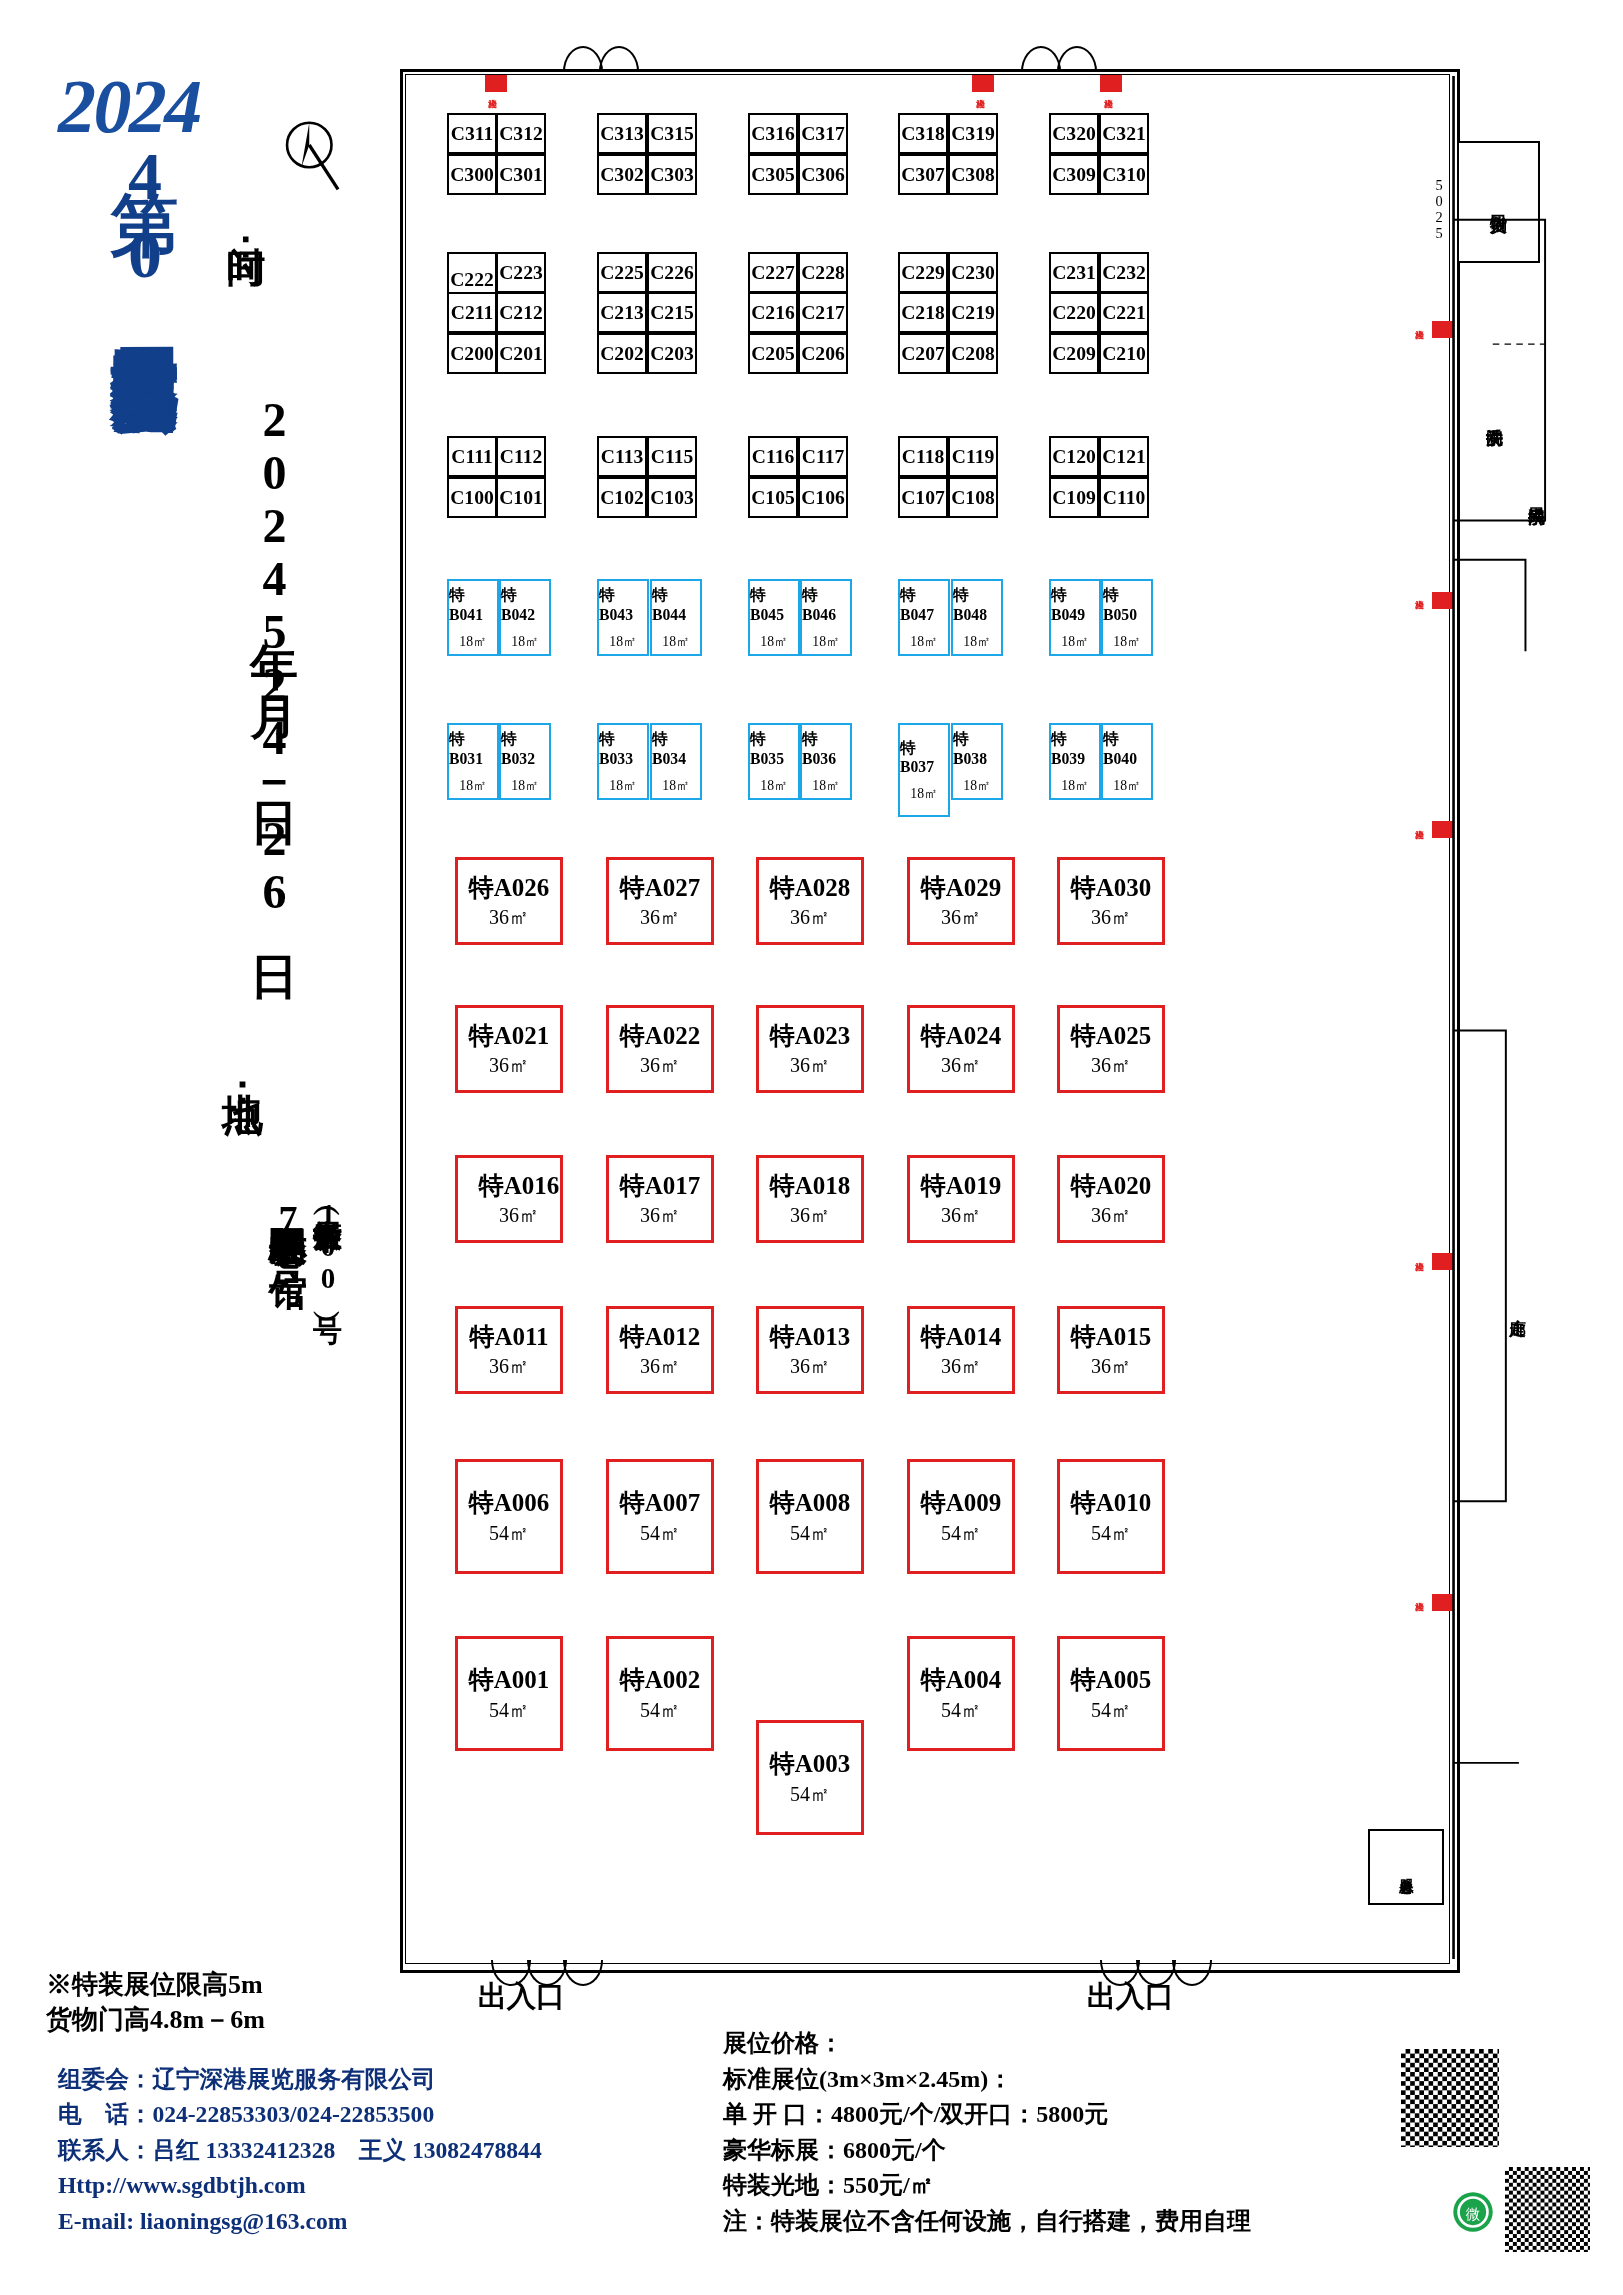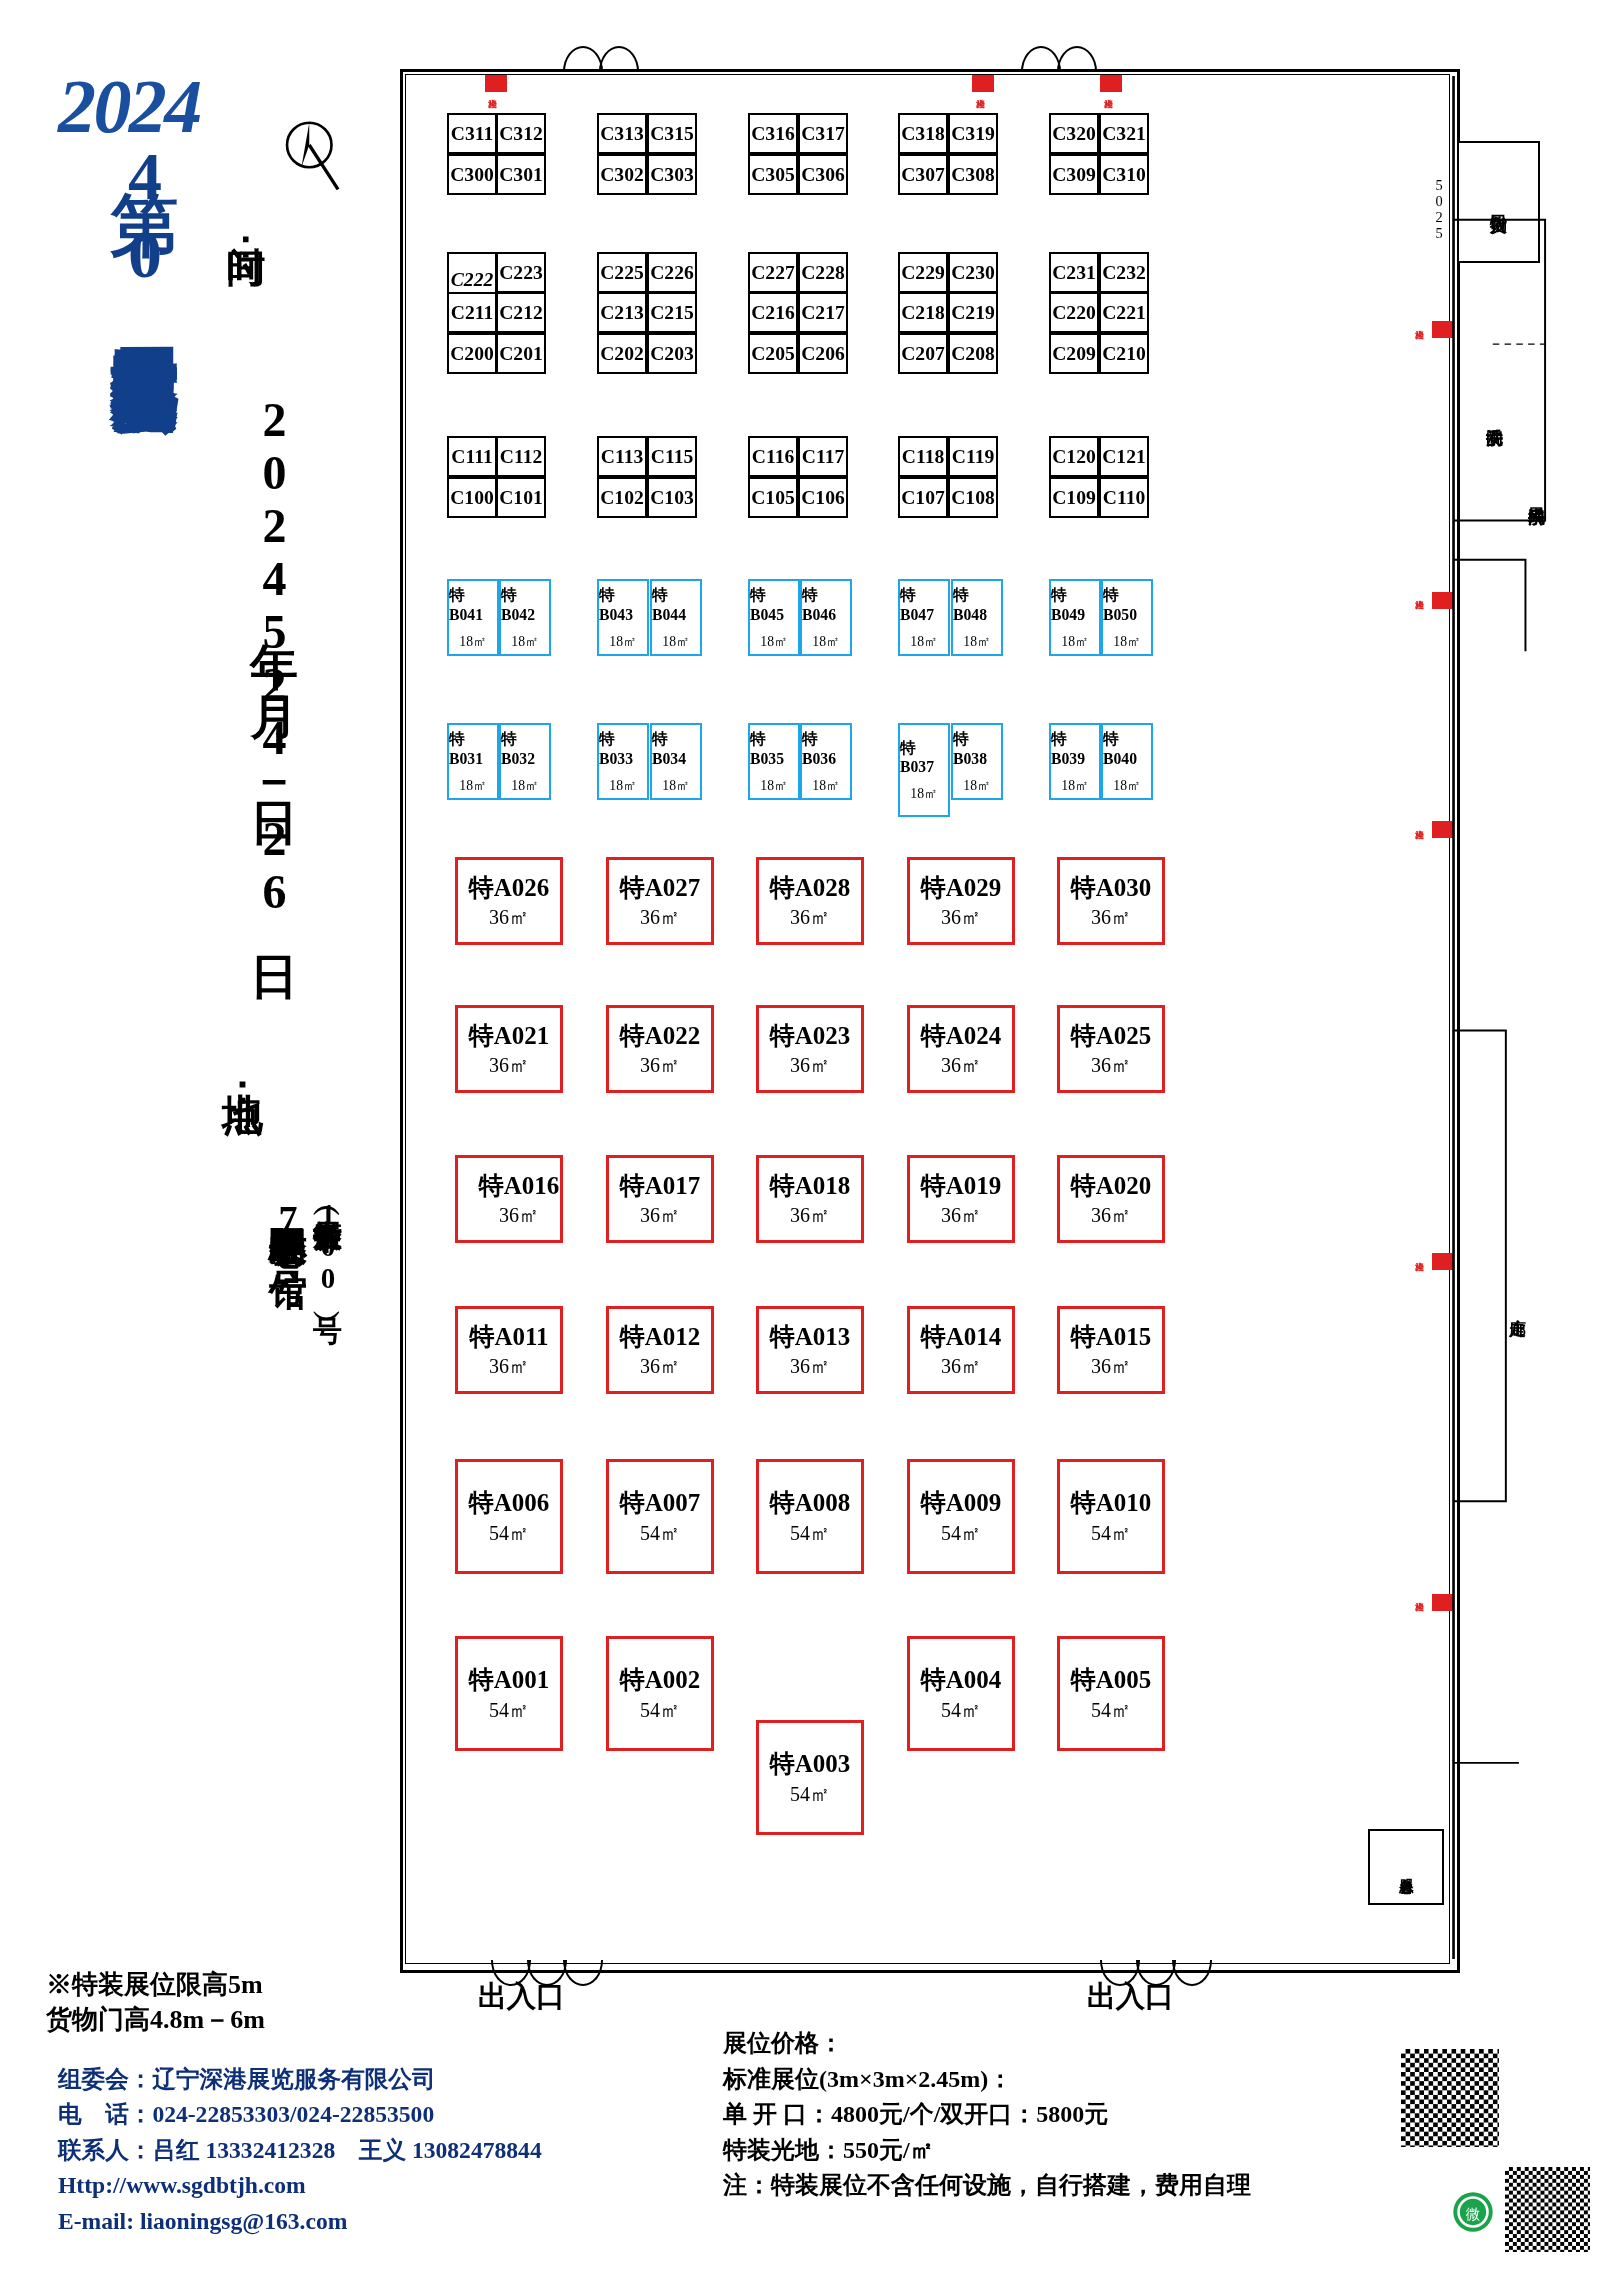--- a/index.html
+++ b/index.html
@@ -166,20 +166,21 @@
     <div>电　话：024-22853303/024-22853500</div>
     <div>联系人：吕红 13332412328　王义 13082478844</div>
     <div>Http://www.sgdbtjh.com</div>
     <div>E-mail: liaoningsg@163.com</div>
   </div>
 
   <div class="price-block">
     <div>展位价格：</div>
     <div>标准展位(3m×3m×2.45m)：</div>
     <div>单 开 口：4800元/个/双开口：5800元</div>
+    <div>豪华标展：6800元/个</div>
     <div>特装光地：550元/㎡</div>
     <div>注：特装展位不含任何设施，自行搭建，费用自理</div>
   </div>
 
   <div class="qr" style="left:1401px;top:2049px;"></div>
   <div class="qr2" style="left:1505px;top:2167px;"></div>
   <svg style="position:absolute;left:1450px;top:2189px;" width="46" height="46" viewBox="0 0 70 70">
     <circle cx="35" cy="35" r="30" fill="#1aa34a"></circle>
     <circle cx="35" cy="35" r="22" fill="none" stroke="#fff" stroke-width="4"></circle>
     <text x="35" y="45" font-size="22" fill="#fff" text-anchor="middle" font-family="Liberation Serif, serif">微</text>
@@ -251,21 +252,21 @@
     <div class="booth c-cell" style="left:103px;top:92px;width:50px;height:41px;">C301</div>
     <div class="booth c-cell" style="left:204px;top:92px;width:50px;height:41px;">C302</div>
     <div class="booth c-cell" style="left:254px;top:92px;width:50px;height:41px;text-align:right;">C303</div>
     <div class="booth c-cell" style="left:355px;top:92px;width:50px;height:41px;">C305</div>
     <div class="booth c-cell" style="left:405px;top:92px;width:50px;height:41px;">C306</div>
     <div class="booth c-cell" style="left:505px;top:92px;width:50px;height:41px;">C307</div>
     <div class="booth c-cell" style="left:555px;top:92px;width:50px;height:41px;">C308</div>
     <div class="booth c-cell" style="left:656px;top:92px;width:50px;height:41px;">C309</div>
     <div class="booth c-cell" style="left:706px;top:92px;width:50px;height:41px;">C310</div>
 
-    <div class="booth c-cell" style="left:54px;top:190px;width:50px;height:55px;font-style:italic;">C222</div>
+    <div class="booth c-cell" style="left:54px;top:190px;width:50px;height:55px;">C222</div>
     <div class="booth c-cell" style="left:103px;top:190px;width:50px;height:41px;">C223</div>
     <div class="booth c-cell" style="left:204px;top:190px;width:50px;height:41px;">C225</div>
     <div class="booth c-cell" style="left:254px;top:190px;width:50px;height:41px;">C226</div>
     <div class="booth c-cell" style="left:355px;top:190px;width:50px;height:41px;">C227</div>
     <div class="booth c-cell" style="left:405px;top:190px;width:50px;height:41px;">C228</div>
     <div class="booth c-cell" style="left:505px;top:190px;width:50px;height:41px;">C229</div>
     <div class="booth c-cell" style="left:555px;top:190px;width:50px;height:41px;">C230</div>
     <div class="booth c-cell" style="left:656px;top:190px;width:50px;height:41px;">C231</div>
     <div class="booth c-cell" style="left:706px;top:190px;width:50px;height:41px;">C232</div>
 

